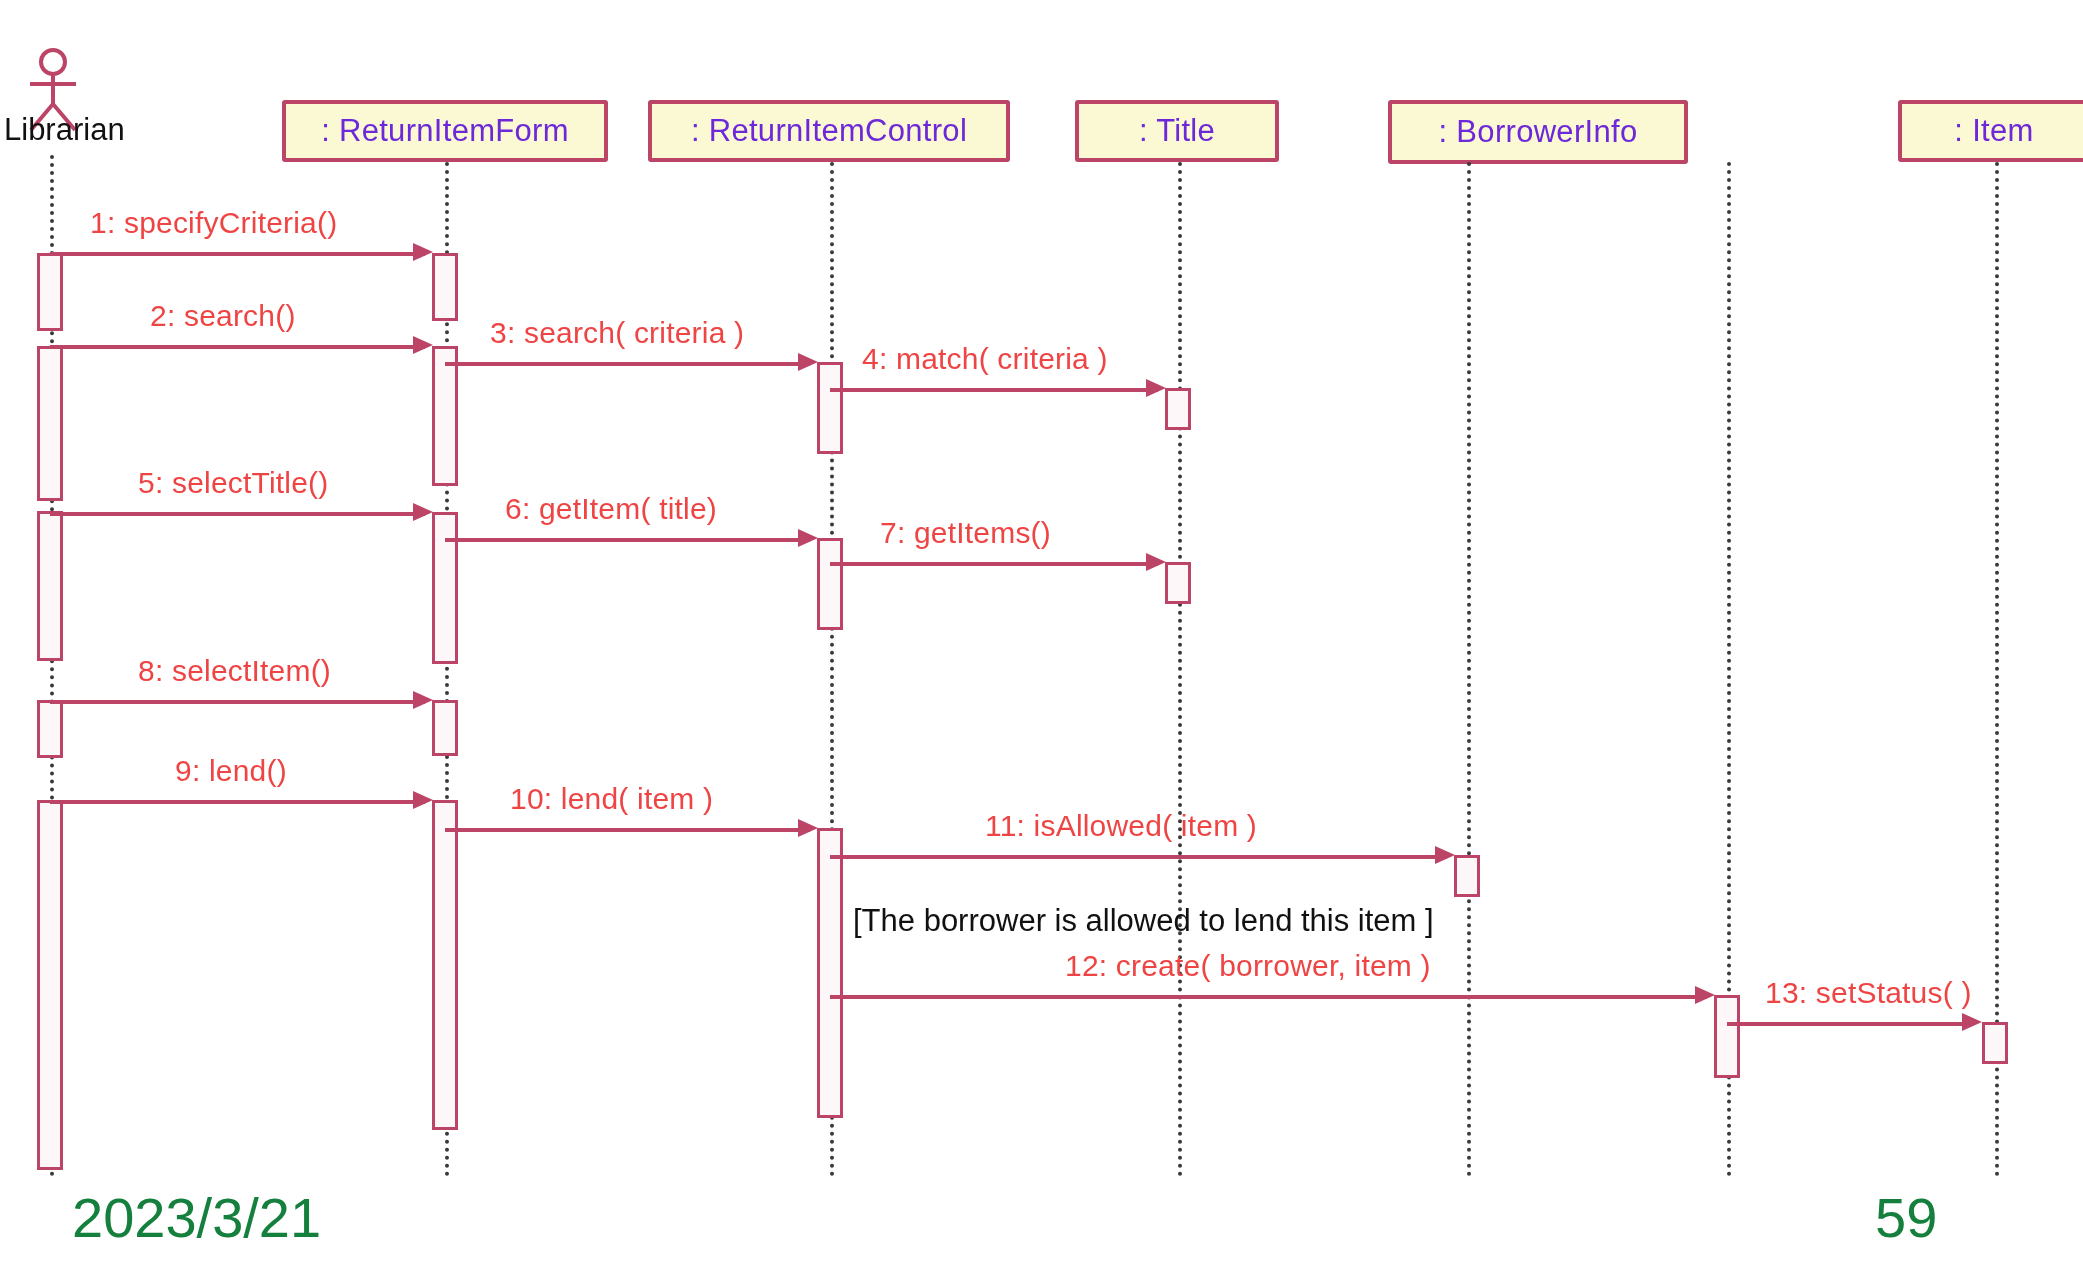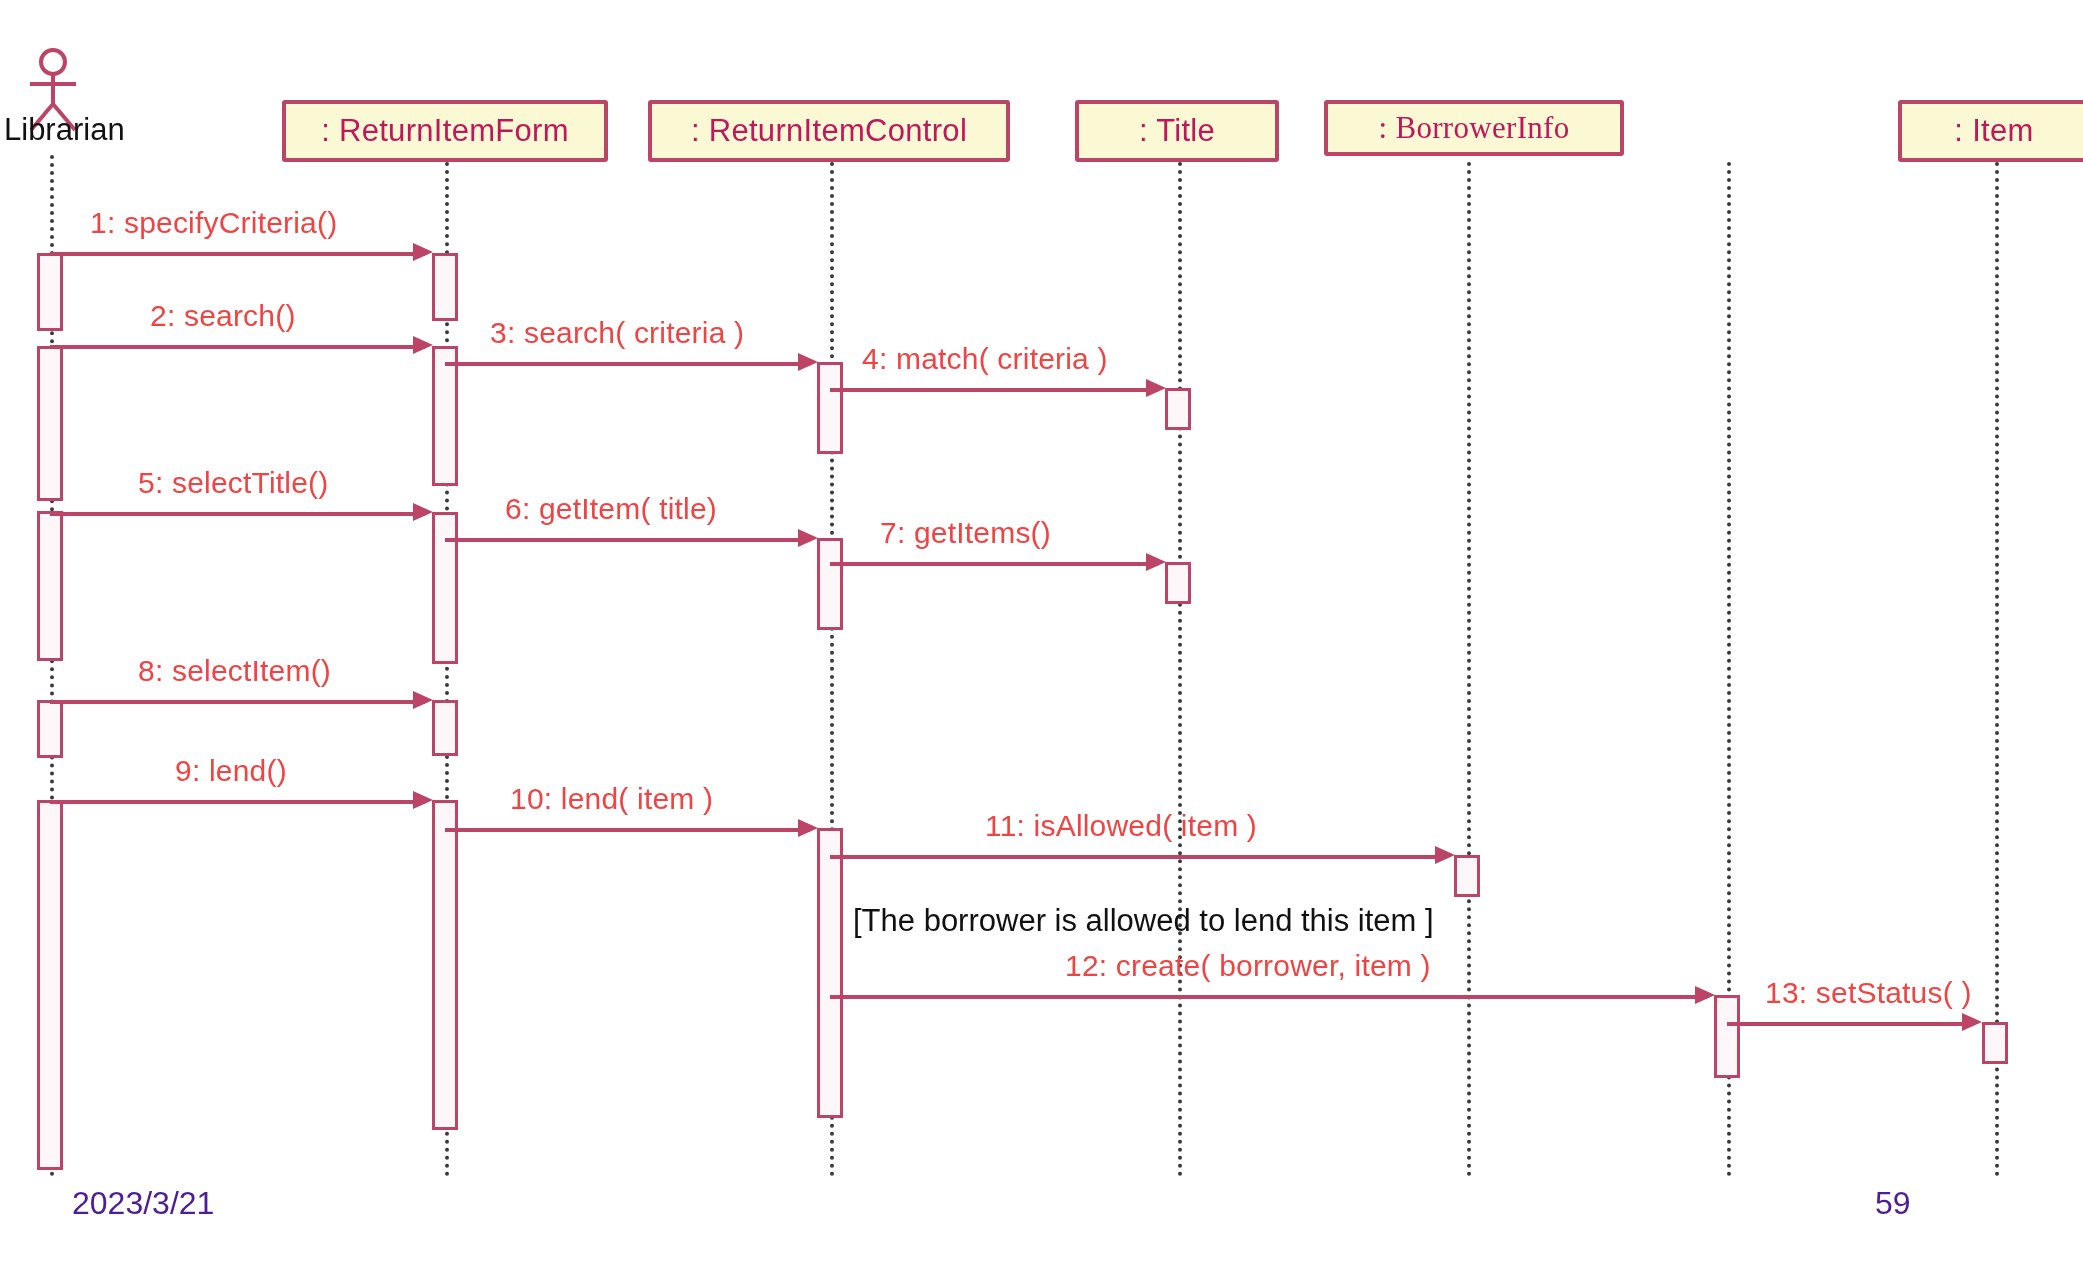--- a/index.html
+++ b/index.html
@@ -6,21 +6,21 @@
   body{font-family:"Liberation Sans",sans-serif;}
   #canvas{position:relative;width:2083px;height:1262px;background:#ffffff;overflow:hidden;border-radius:11px;}
 
   .lifeline-head{
     position:absolute;
     background:#fbf8d4;
     border:4px solid #bc4466;
     border-radius:3px;
     box-sizing:border-box;
     display:flex;align-items:center;justify-content:center;
-    color:#be185d;
+    color:#6d28d9;
     font-size:31px;
     letter-spacing:.3px;
     white-space:nowrap;
   }
   .lifeline-line{
     position:absolute;
     width:0;
     border-left:4px dotted #3a3a3a;
   }
   .activation{
@@ -52,22 +52,22 @@
     white-space:nowrap;
   }
   .actor-label{
     position:absolute;
     color:#111;
     font-size:31px;
     white-space:nowrap;
   }
   .footer-text{
     position:absolute;
-    color:#4c1d95;
-    font-size:32px;
+    color:#15803d;
+    font-size:56px;
     white-space:nowrap;
     text-align:center;
   }
   svg.actor{position:absolute;overflow:visible;}
 </style>
 </head>
 <body>
 
 <div id="canvas">
 
@@ -76,21 +76,21 @@
     <line x1="39" y1="26" x2="39" y2="56" stroke="#bc4466" stroke-width="4"></line>
     <line x1="16" y1="36" x2="62" y2="36" stroke="#bc4466" stroke-width="4"></line>
     <line x1="39" y1="56" x2="17" y2="82" stroke="#bc4466" stroke-width="4"></line>
     <line x1="39" y1="56" x2="61" y2="82" stroke="#bc4466" stroke-width="4"></line>
   </svg>
   <div class="actor-label" style="left:4px;top:112px;">Librarian</div>
 
   <div class="lifeline-head" style="left:282px;top:100px;width:326px;height:62px;">: ReturnItemForm</div>
   <div class="lifeline-head" style="left:1075px;top:100px;width:204px;height:62px;">: Title</div>
   <div class="lifeline-head" style="left:648px;top:100px;width:362px;height:62px;">: ReturnItemControl</div>
-  <div class="lifeline-head" style="left:1324px;top:100px;width:300px;height:56px;font-family:Liberation Serif, serif;">: BorrowerInfo</div>
+  <div class="lifeline-head" style="left:1388px;top:100px;width:300px;height:64px;">: BorrowerInfo</div>
   <div class="lifeline-head" style="left:1898px;top:100px;width:192px;height:62px;">: Item</div>
 
   <div class="lifeline-line" style="left:50px;  top:155px;height:1022px;"></div>
   <div class="lifeline-line" style="left:445px; top:162px;height:1015px;"></div>
   <div class="lifeline-line" style="left:830px; top:162px;height:1015px;"></div>
   <div class="lifeline-line" style="left:1178px;top:162px;height:1015px;"></div>
   <div class="lifeline-line" style="left:1467px;top:162px;height:1015px;"></div>
   <div class="lifeline-line" style="left:1727px;top:162px;height:1015px;"></div>
   <div class="lifeline-line" style="left:1995px;top:162px;height:1015px;"></div>
 

